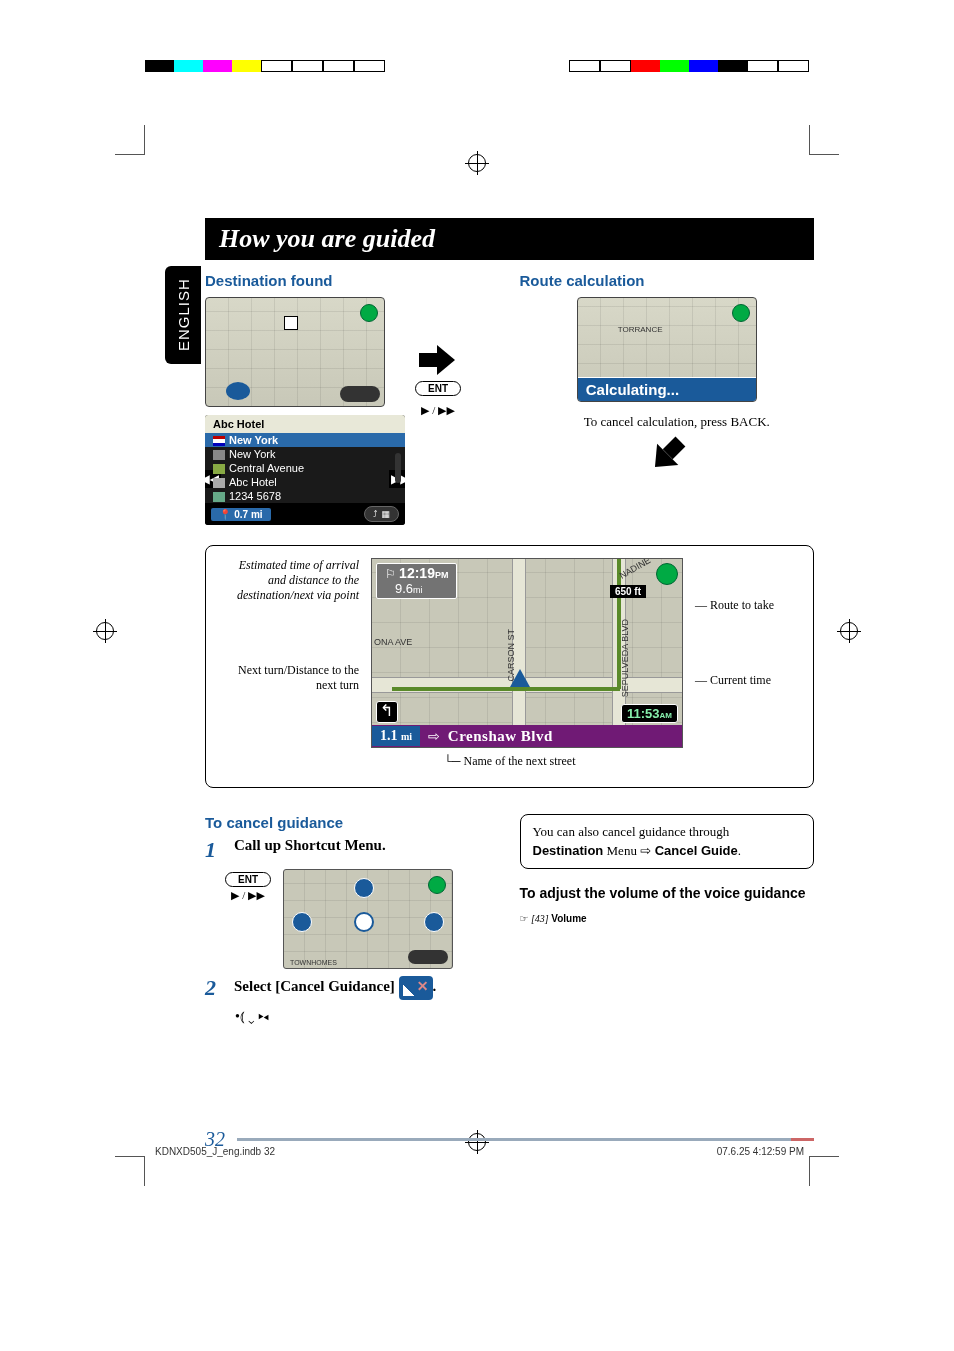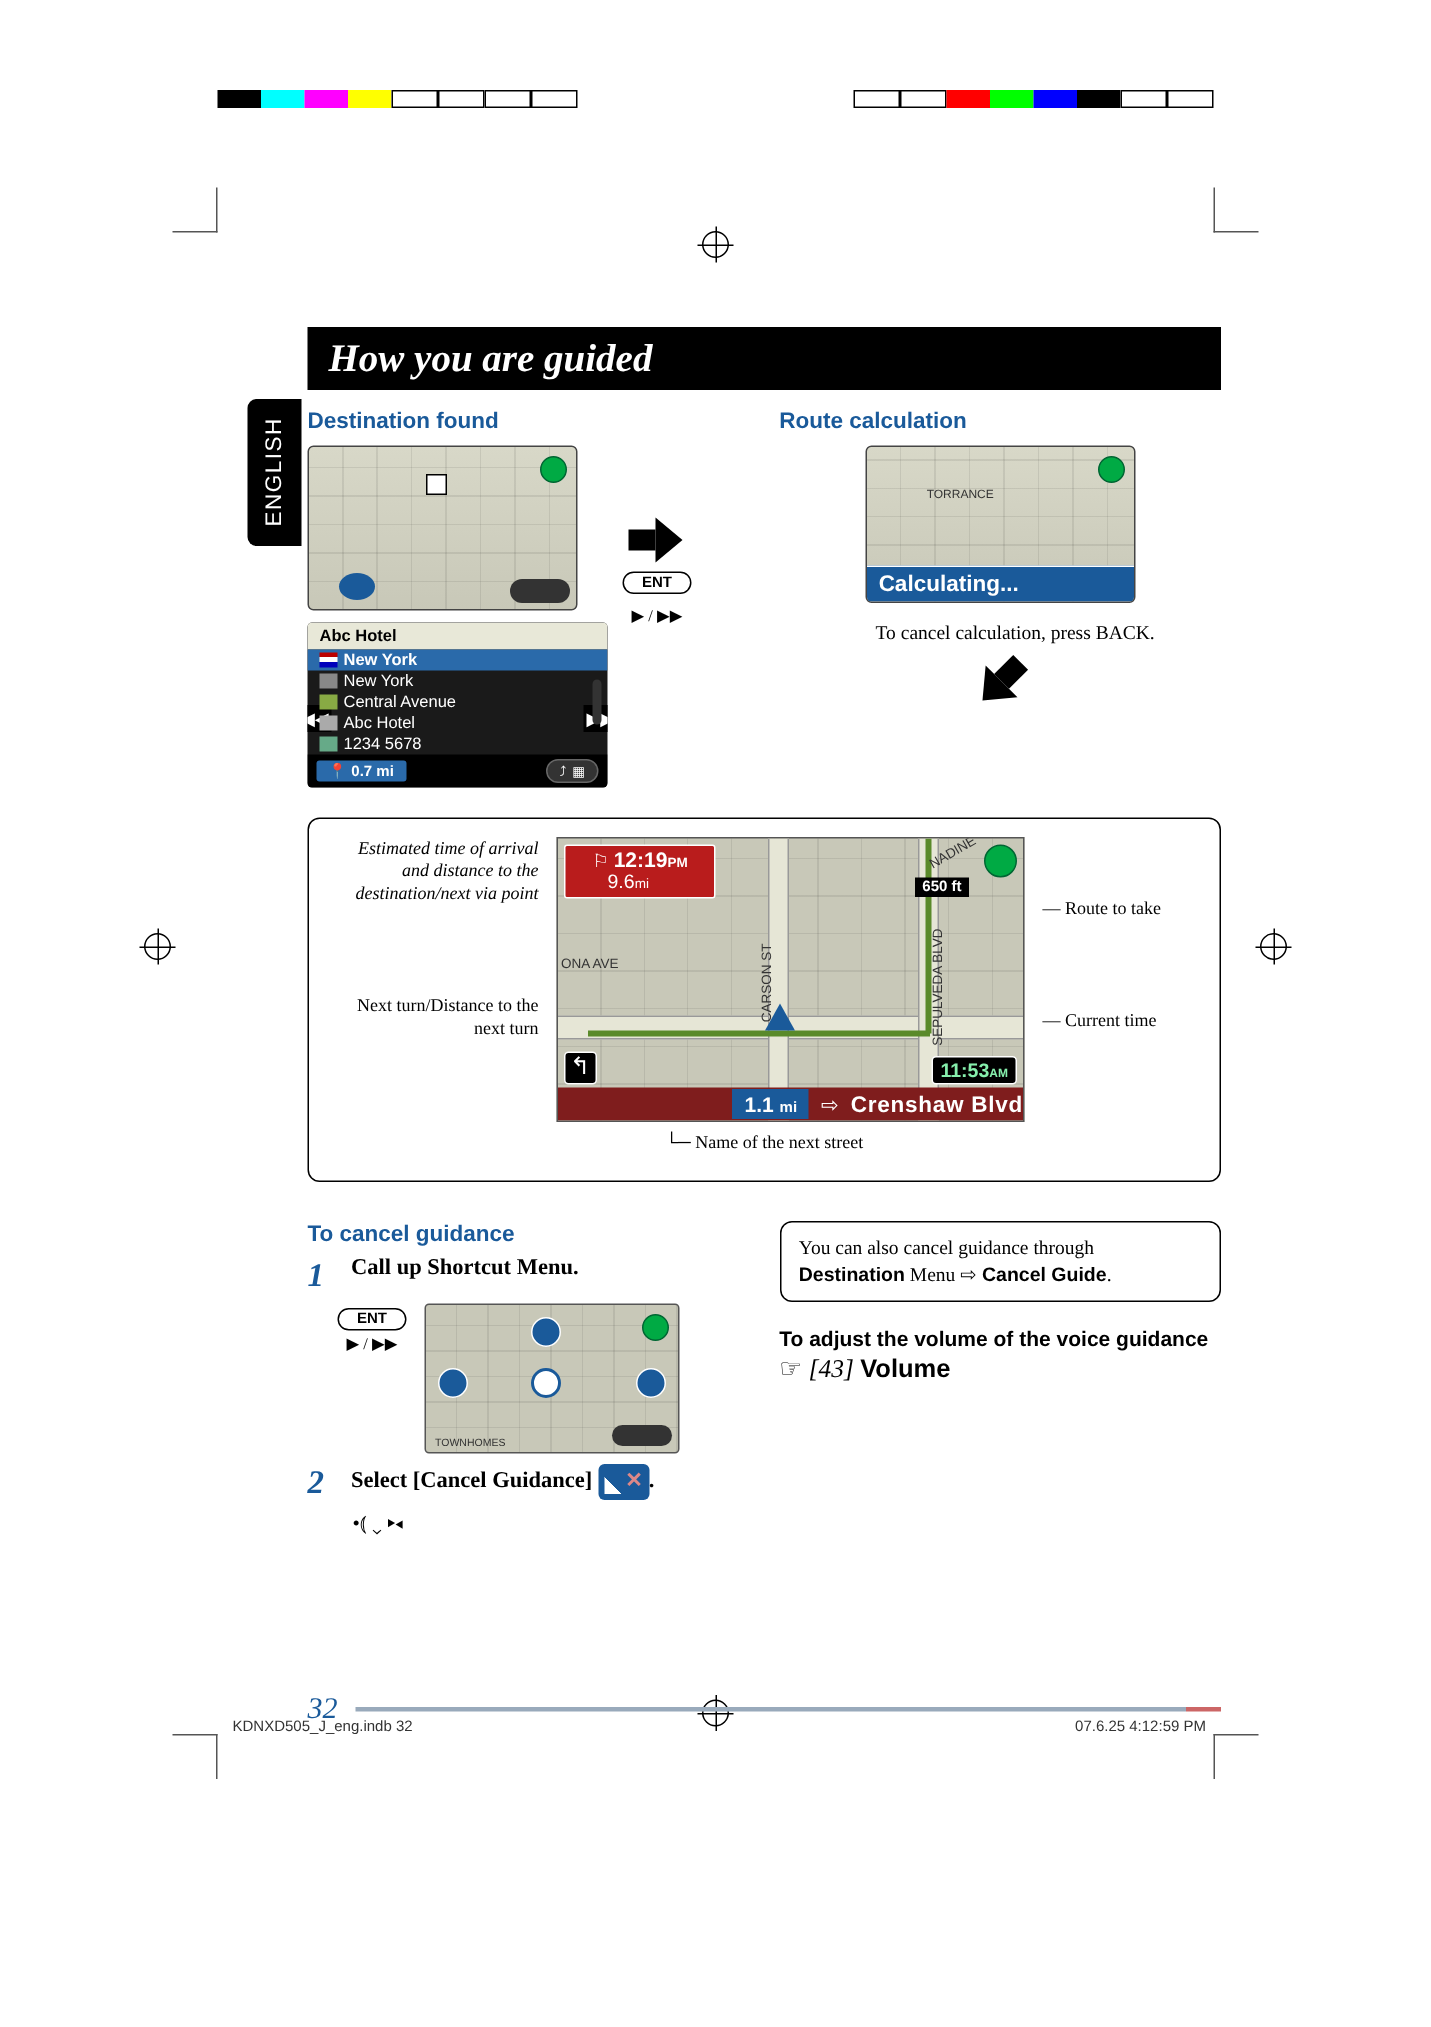--- a/index.html
+++ b/index.html
@@ -73,33 +73,33 @@
   .guided-box { border: 1px solid #000; border-radius: 8px; margin-left: 40px; margin-top: 20px; padding: 12px 18px 18px; position: relative; }
   .guided-title { font-weight: bold; font-size: 15px; font-family: Arial, sans-serif; text-align: center; margin-bottom: 8px; }
   .guided-inner { display: flex; gap: 12px; align-items: flex-start; }
   .guided-left-labels { width: 135px; font-size: 12px; text-align: right; }
   .guided-label-top { margin-bottom: 60px; font-style: italic; }
   .guided-map { flex: 1; height: 190px; background: #c8c8b8; border: 1px solid #555; position: relative; overflow: hidden; }
   .guided-map::before { content: ''; position: absolute; inset: 0; background: repeating-linear-gradient(0deg, transparent 0 24px, rgba(0,0,0,0.08) 24px 25px), repeating-linear-gradient(90deg, transparent 0 28px, rgba(0,0,0,0.08) 28px 29px); }
   .guided-roads { position: absolute; inset: 0; }
   .road-h { position: absolute; left: 0; right: 0; height: 16px; background: #e6e6d6; border-top: 1px solid #999; border-bottom: 1px solid #999; }
   .road-v { position: absolute; top: 0; bottom: 0; width: 14px; background: #e6e6d6; border-left: 1px solid #999; border-right: 1px solid #999; }
-  .eta-box { position: absolute; top: 4px; left: 4px; background: #b91c1c; color: #fff; font-family: Arial, sans-serif; padding: 2px 18px; font-size: 12px; line-height: 1.1; border: 1px solid #fff; border-radius: 2px; }
+  .eta-box { position: absolute; top: 4px; left: 4px; background: #737373; color: #fff; font-family: Arial, sans-serif; padding: 2px 8px; font-size: 12px; line-height: 1.1; border: 1px solid #fff; border-radius: 2px; }
   .eta-time { font-weight: bold; font-size: 14px; }
   .eta-dist { font-weight: normal; font-size: 13px; text-align: center; }
   .scale-box { position: absolute; top: 26px; right: 36px; background: #000; color: #fff; font-size: 10px; padding: 1px 5px; font-family: Arial, sans-serif; font-weight: bold; }
   .compass-g { position: absolute; top: 4px; right: 4px; width: 22px; height: 22px; background: #0a4; border-radius: 50%; border: 1.5px solid #063; }
   .pos-marker { position: absolute; top: 110px; left: 138px; width: 0; height: 0; border-left: 10px solid transparent; border-right: 10px solid transparent; border-bottom: 18px solid #1a5a9a; }
   .route-line { position: absolute; top: 0; left: 245px; width: 4px; height: 130px; background: #5a8a2a; }
   .route-line2 { position: absolute; top: 128px; left: 20px; width: 228px; height: 4px; background: #5a8a2a; }
   .time-box { position: absolute; bottom: 24px; right: 4px; background: #000; color: #86efac; font-family: Arial, sans-serif; font-weight: bold; font-size: 13px; padding: 1px 5px; border: 1px solid #fff; border-radius: 3px; }
   .street-label { position: absolute; font-size: 9px; color: #333; font-family: Arial, sans-serif; }
   .turn-box { position: absolute; bottom: 24px; left: 4px; width: 22px; height: 22px; background: #000; border: 1px solid #fff; border-radius: 3px; }
   .turn-box::after { content: '↰'; color: #fff; font-size: 16px; position: absolute; left: 3px; top: -1px; }
-  .bottom-bar { position: absolute; bottom: 0; left: 0; right: 0; height: 22px; background: #7f1d1d; color: #fff; display: flex; align-items: center; font-family: Liberation Sans, sans-serif; justify-content: flex-end; }
+  .bottom-bar { position: absolute; bottom: 0; left: 0; right: 0; height: 22px; background: #701a75; color: #fff; display: flex; align-items: center; font-family: Liberation Serif, serif; }
   .turn-dist { background: #1a5a9a; color: #fff; font-weight: bold; padding: 2px 8px; font-size: 14px; }
   .turn-dist-unit { font-size: 10px; }
   .next-arrow { margin: 0 8px; color: #fff; font-size: 14px; }
   .next-street { font-weight: bold; font-size: 15px; letter-spacing: 0.5px; }
   .guided-right-labels { width: 100px; font-size: 12px; }
   .guided-right-top { margin-top: 40px; margin-bottom: 60px; }
   .callout-bottom { text-align: center; font-size: 12px; margin-top: 6px; }
   
   .lower-section { display: flex; margin-left: 40px; margin-top: 26px; gap: 20px; }
   .lower-left { flex: 1; }
@@ -118,21 +118,21 @@
   .cancel-icon::after { content: '✕'; color: #d88; position: absolute; right: 4px; top: 2px; font-size: 14px; }
   .cancel-icon::before { content: ''; position: absolute; left: 4px; top: 4px; width: 12px; height: 16px; background: linear-gradient(45deg, #fff 40%, transparent 40%); }
   
   .wheel-icon { display: inline-block; font-size: 14px; }
   
   .info-callout { border: 1px solid #000; border-radius: 8px; padding: 8px 12px; font-size: 13px; line-height: 1.4; }
   .bold-term { font-family: Arial, sans-serif; font-weight: 900; }
   .arrow-sym { font-family: Arial, sans-serif; }
   
   .vol-heading { font-weight: bold; font-size: 14px; font-family: Arial, sans-serif; margin-top: 16px; }
-  .vol-ref { font-size: 17px; margin-top: 2px; }
+  .vol-ref { font-size: 10px; margin-top: 12px; }
   .pointer-sym { font-family: Arial, sans-serif; }
   .italic-ref { font-style: italic; }
   
   .page-num { color: #1a5a9a; font-style: italic; font-size: 20px; font-family: Georgia, serif; position: absolute; bottom: 0; left: 40px; }
   .page-rule { position: absolute; bottom: 10px; left: 72px; right: 0; height: 3px; background: linear-gradient(to right, #9ab 0%, #9ab 96%, #c66 96%); }
   
   .footer-row { position: absolute; bottom: 194px; left: 155px; right: 150px; display: flex; justify-content: space-between; font-size: 10px; font-family: Arial, sans-serif; color: #333; }
   
   .col-right-area { position: relative; }
 </style>

